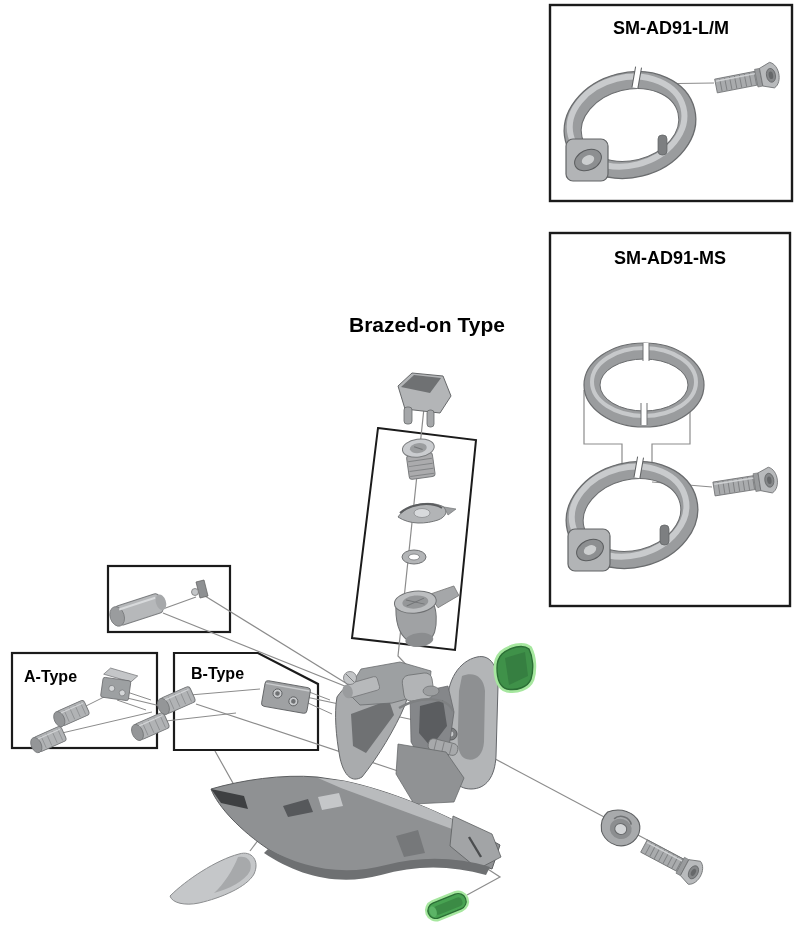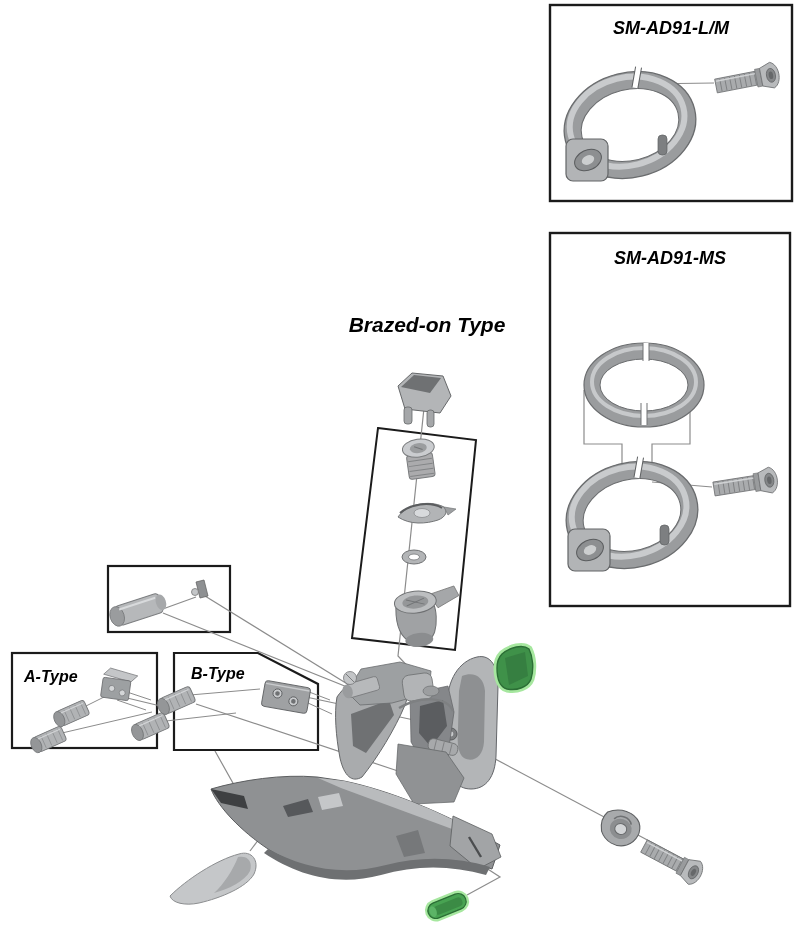--- a/index.html
+++ b/index.html
@@ -1,18 +1,18 @@
 <!DOCTYPE html>
 <html><head>
 <meta charset="utf-8">
 <style>
   html,body{margin:0;padding:0;background:#ffffff;}
   .canvas{
     position:relative;width:800px;height:940px;background:#ffffff;
-    font-family:"Liberation Sans",sans-serif;overflow:hidden;font-style:italic;
+    font-family:"Liberation Sans",sans-serif;overflow:hidden;
   }
   svg{position:absolute;left:0;top:0;}
   text{fill:#000000;font-weight:bold;font-family:"Liberation Sans",sans-serif;}
 </style>
 </head>
 <body>
 
 <div class="canvas">
 <svg width="800" height="940" viewBox="0 0 800 940">
 

